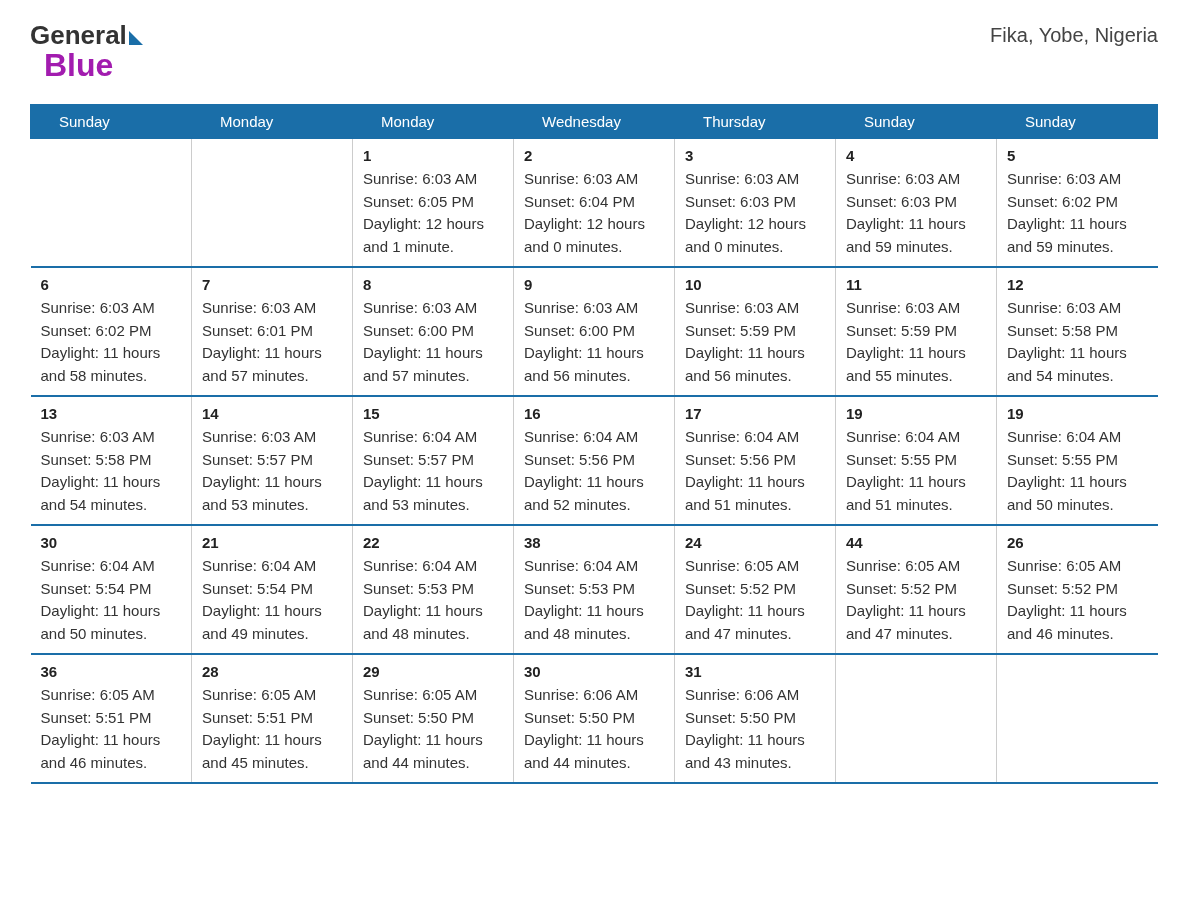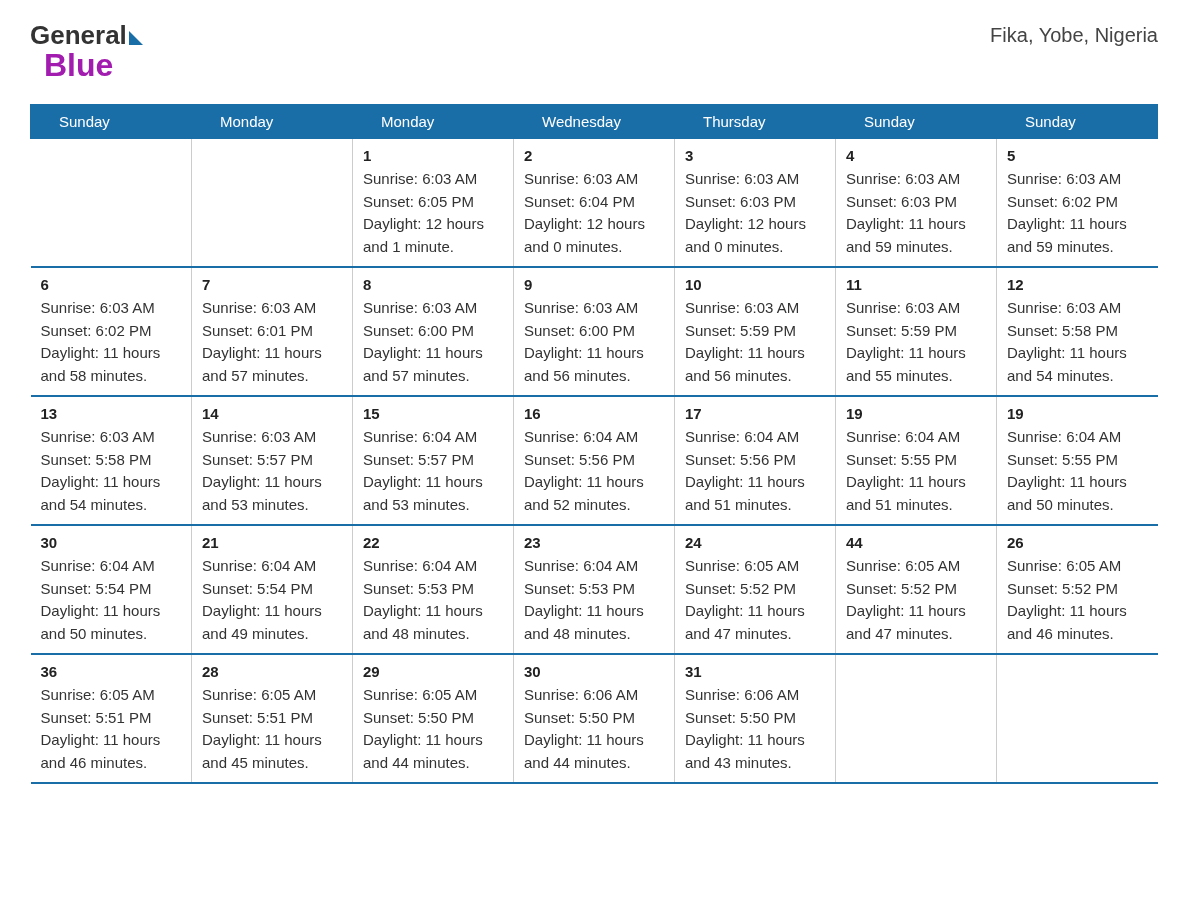--- a/index.html
+++ b/index.html
@@ -291,21 +291,21 @@
 and 49 minutes.</div>
         </td>
         <td>
           <span class="day-num">22</span>
           <div class="day-info" style="white-space: pre-line;">Sunrise: 6:04 AM
 Sunset: 5:53 PM
 Daylight: 11 hours
 and 48 minutes.</div>
         </td>
         <td>
-          <span class="day-num">23</span>
+          <span class="day-num">38</span>
           <div class="day-info" style="white-space: pre-line;">Sunrise: 6:04 AM
 Sunset: 5:53 PM
 Daylight: 11 hours
 and 48 minutes.</div>
         </td>
         <td>
           <span class="day-num">24</span>
           <div class="day-info" style="white-space: pre-line;">Sunrise: 6:05 AM
 Sunset: 5:52 PM
 Daylight: 11 hours

